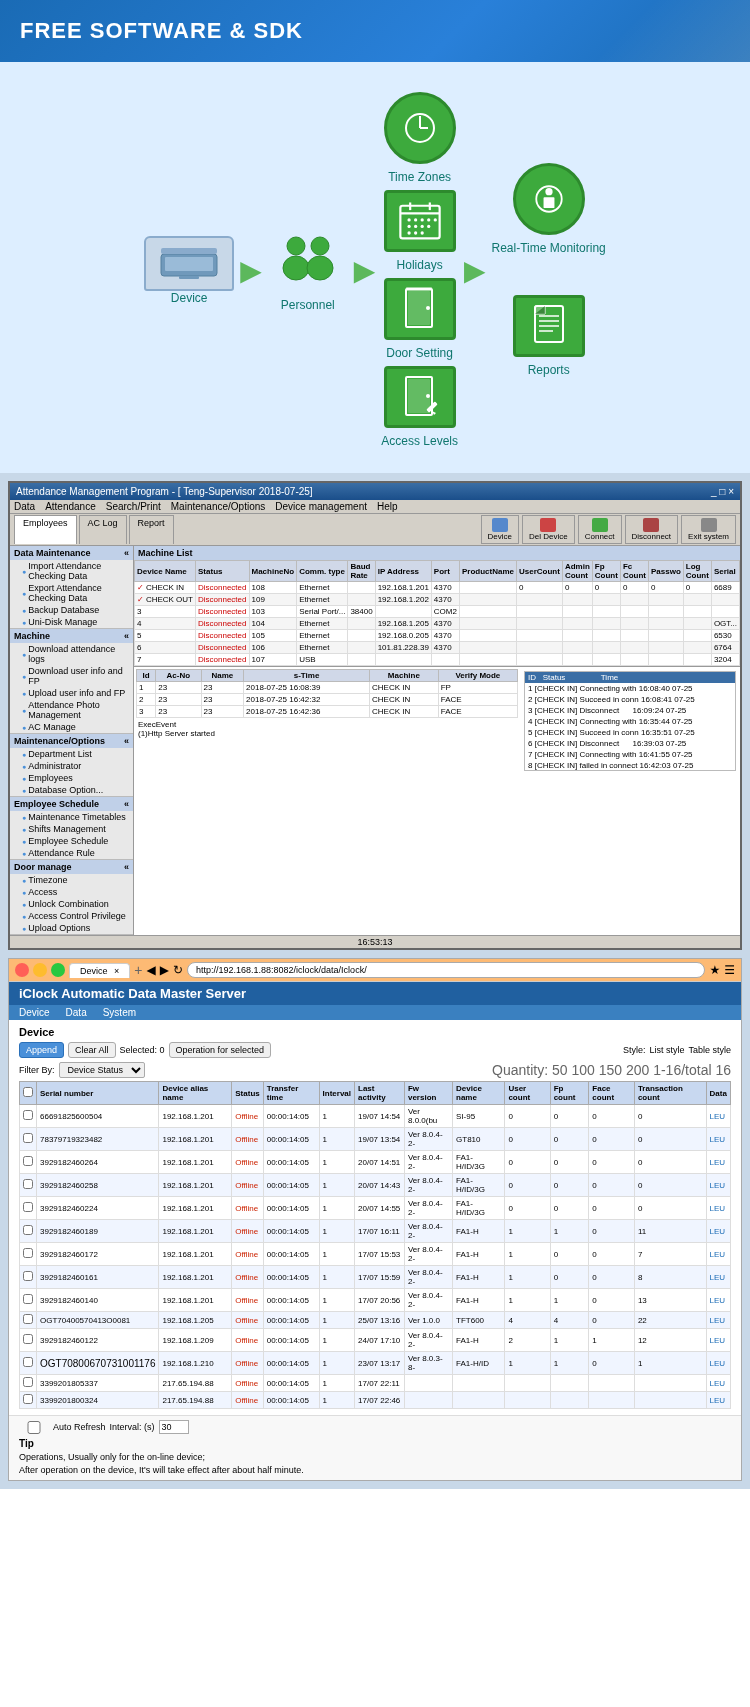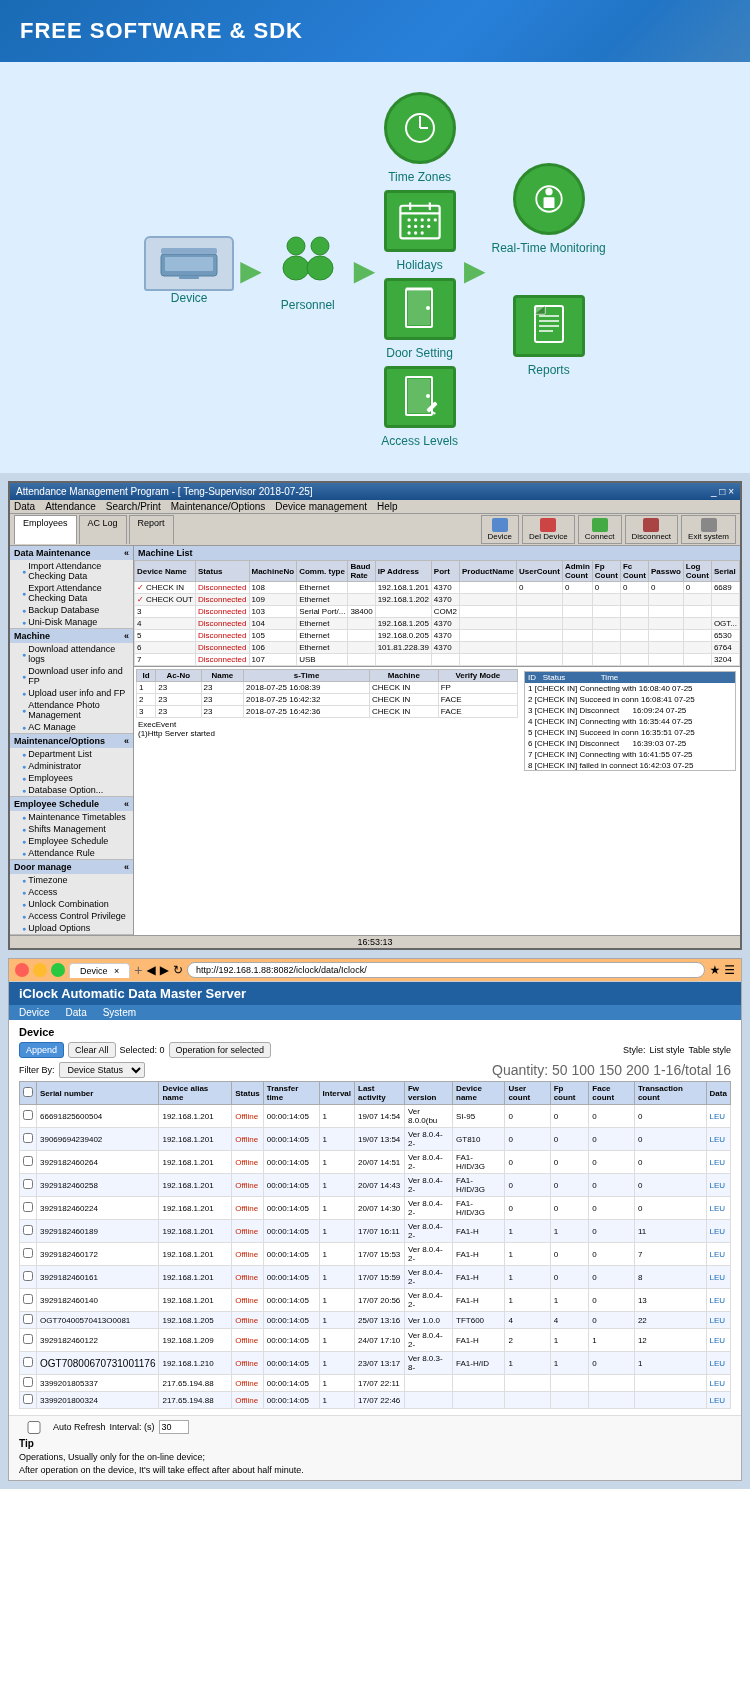--- a/index.html
+++ b/index.html
@@ -891,21 +891,21 @@
       <td>Ver 8.0.0(bu</td>
       <td>SI-95</td>
       <td>0</td>
       <td>0</td>
       <td>0</td>
       <td>0</td>
       <td style="color:#1a6bb5;font-size:8px;">LEU</td>
     </tr>
               <tr>
       <td><input type="checkbox" class="iclock-checkbox" style=""></td>
-      <td style="font-size:8px;">39069694239402</td>
+      <td style="font-size:8px;">78379719323482</td>
       <td>192.168.1.201</td>
       <td class="status-offline">Offline</td>
       <td>00:00:14:05</td>
       <td>1</td>
       <td>19/07 13:54</td>
       <td>Ver 8.0.4-2-</td>
       <td>GT810</td>
       <td>0</td>
       <td>0</td>
       <td>0</td>
@@ -944,21 +944,21 @@
       <td>0</td>
       <td style="color:#1a6bb5;font-size:8px;">LEU</td>
     </tr>
               <tr>
       <td><input type="checkbox" class="iclock-checkbox" style=""></td>
       <td style="font-size:8px;">3929182460224</td>
       <td>192.168.1.201</td>
       <td class="status-offline">Offline</td>
       <td>00:00:14:05</td>
       <td>1</td>
-      <td>20/07 14:30</td>
+      <td>20/07 14:55</td>
       <td>Ver 8.0.4-2-</td>
       <td>FA1-H/ID/3G</td>
       <td>0</td>
       <td>0</td>
       <td>0</td>
       <td>0</td>
       <td style="color:#1a6bb5;font-size:8px;">LEU</td>
     </tr>
               <tr>
       <td><input type="checkbox" class="iclock-checkbox" style=""></td>

